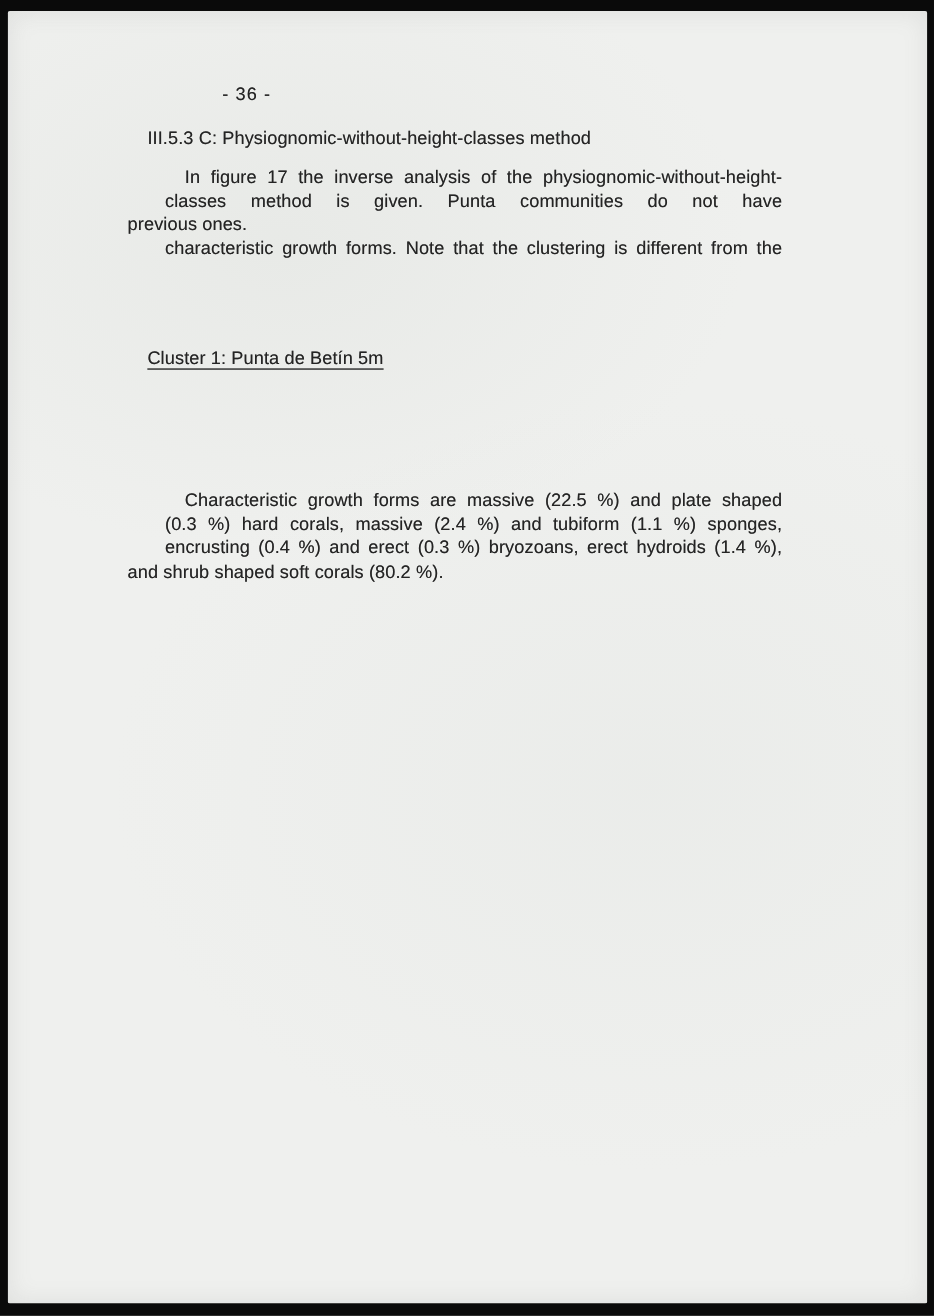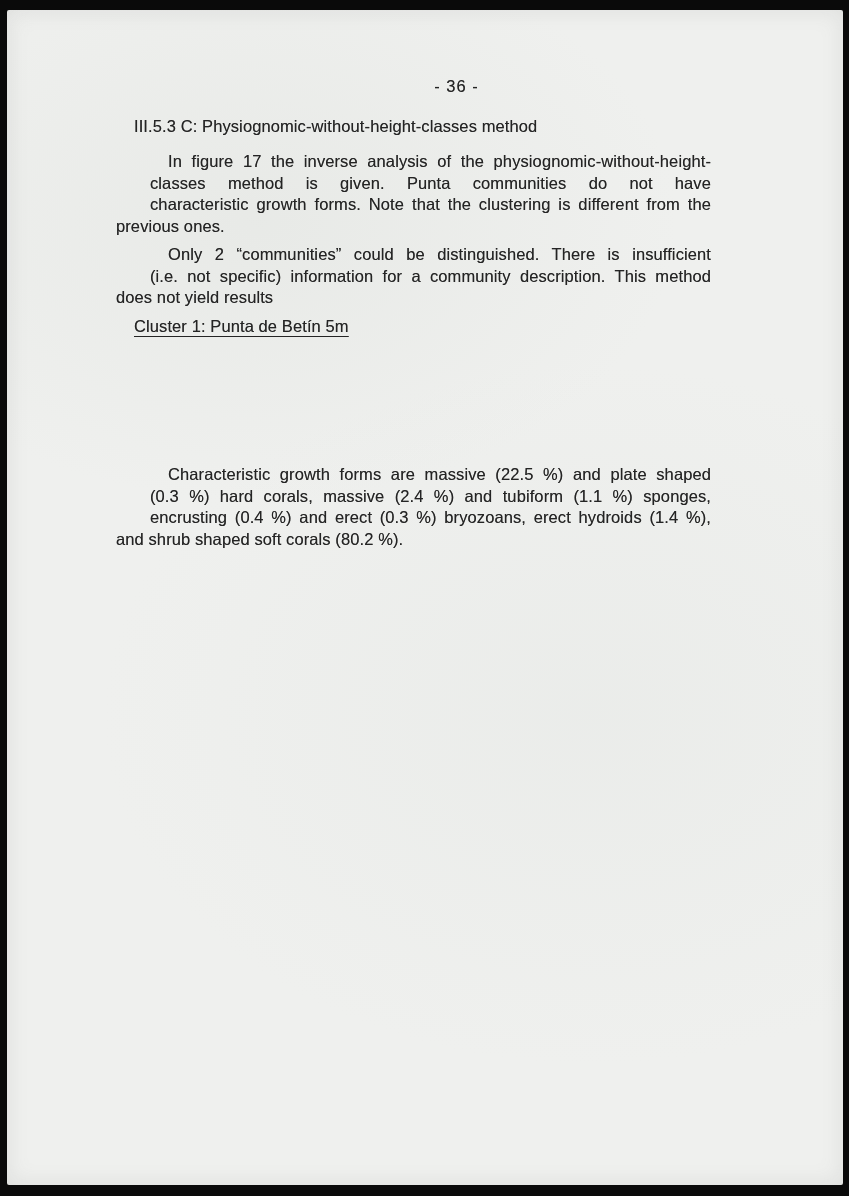--- a/index.html
+++ b/index.html
@@ -30,31 +30,31 @@
     left: 116px; top: 0;
     width: 595px; height: 1196px;
     color: #242424;
     font-size: 16.5px;
     line-height: 21.6px;
     letter-spacing: 0.1px;
     text-shadow: 0 0 0.6px rgba(40,40,40,0.55);
   }
   .block { position: absolute; left: 0; width: 595px; }
   .page-number {
-    top: 76px; text-align: center;
+    top: 76px; text-align: left;
     padding-left: 86px; box-sizing: border-box;
     letter-spacing: 1px;
   }
   .section-heading { top: 116px; text-indent: 18px; }
   .para-intro       { top: 151px; }
   .para-communities { top: 244px; }
   .cluster1-heading { top: 316px; text-indent: 18px; }
   .cluster1-body    { top: 352px; text-indent: 18px; }
   .cluster2-heading { top: 390px; }
-  .para-results     { top: 464px; }
+  .para-results     { top: 445px; }
   .underlined, .underlined .doc-line {
     text-decoration: underline;
     text-underline-offset: 4px;
     text-decoration-thickness: 1.4px;
   }
   .doc-line { white-space: normal; }
   .doc-line.stretch { text-align: justify; text-align-last: justify; margin-left: 34px; }
   .doc-line.indent  { text-indent: 18px; }
 </style>
 </head>
@@ -64,29 +64,24 @@
   <div class="paper"></div>
   <div class="text-area">
 
     <div class="block page-number">- 36 -</div>
 
     <div class="block section-heading">III.5.3 C: Physiognomic-without-height-classes method</div>
 
     <div class="block para-intro">
         <div class="doc-line indent stretch">In figure 17 the inverse analysis of the physiognomic-without-height-</div>
         <div class="doc-line stretch">classes method is given. Punta communities do not have</div>
+        <div class="doc-line">previous ones.</div>
         <div class="doc-line stretch">characteristic growth forms. Note that the clustering is different from the</div>
-        <div class="doc-line">previous ones.</div>
       </div>
 
-    <div class="block para-communities">
-        <div class="doc-line indent stretch">Only 2 “communities” could be distinguished. There is insufficient</div>
-        <div class="doc-line stretch">(i.e. not specific) information for a community description. This method</div>
-        <div class="doc-line">does not yield results</div>
-      </div>
 
     <div class="block cluster1-heading underlined">Cluster 1: Punta de Betín 5m</div>
 
 
 
     <div class="block para-results">
         <div class="doc-line indent stretch">Characteristic growth forms are massive (22.5 %) and plate shaped</div>
         <div class="doc-line stretch">(0.3 %) hard corals, massive (2.4 %) and tubiform (1.1 %) sponges,</div>
         <div class="doc-line stretch">encrusting (0.4 %) and erect (0.3 %) bryozoans, erect hydroids (1.4 %),</div>
         <div class="doc-line">and shrub shaped soft corals (80.2 %).</div>

